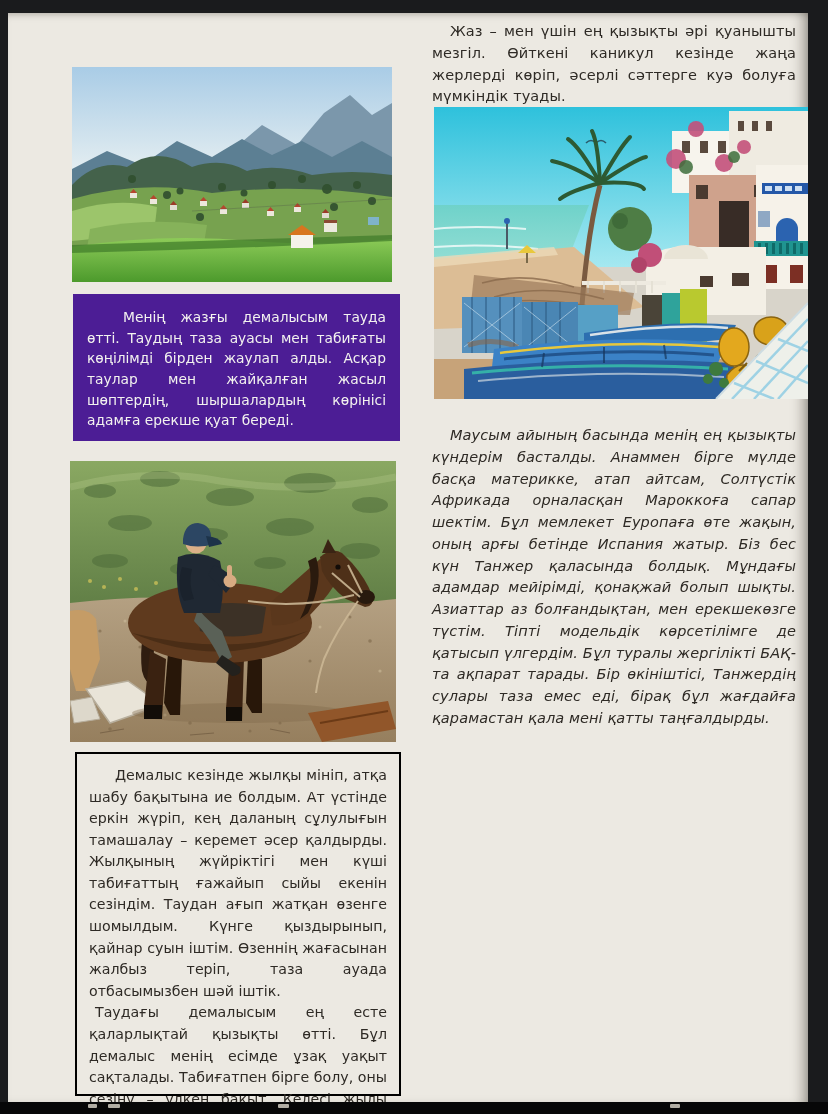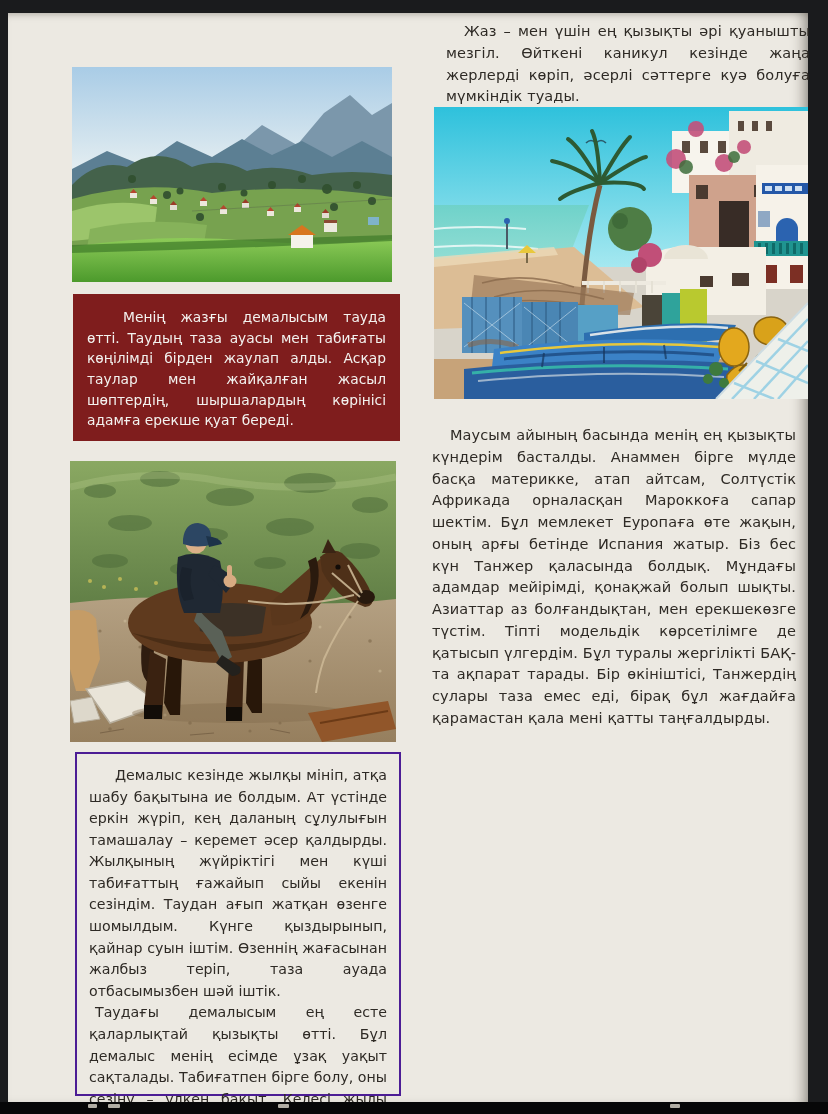--- a/index.html
+++ b/index.html
@@ -18,27 +18,27 @@
   .txt{
     position:absolute;color:#2e2a25;text-align:justify;
     font-size:14.5px;line-height:1.5;letter-spacing:.1px;
   }
   .txt p{margin:0;}
   .ind-lg{text-indent:26px;}
   .ind-md{text-indent:18px;}
   .ind-sm{text-indent:6px;}
   .blackbox{
     position:absolute;left:65px;top:281px;width:327px;height:147px;
-    background:#7f1d1d;color:#f3f2ef;box-sizing:border-box;
+    background:#4c1d95;color:#f3f2ef;box-sizing:border-box;
     padding:13px 14px;text-align:justify;font-size:13.8px;line-height:1.5;
   }
   .blackbox p{margin:0;text-indent:36px;}
   .outlinebox{
     position:absolute;left:67px;top:739px;width:326px;height:344px;
-    border:2px solid #4c1d95;box-sizing:border-box;
+    border:2px solid #000000;box-sizing:border-box;
     padding:11px 12px;color:#2e2a25;text-align:justify;
     font-size:14.2px;line-height:1.52;
   }
   .outlinebox p{margin:0;}
   .bottombar{
     position:absolute;left:0;top:1102px;width:828px;height:12px;background:#070708;
   }
   .frag{position:absolute;top:2px;height:4px;background:#cfcabf;border-radius:1px;opacity:.85;}
 </style>
 </head>
@@ -237,21 +237,21 @@
             <path d="M200 268 L220 272"></path>
         </g>
       </svg>
     </div>
 
     <div class="outlinebox">
       <p class="ind-lg">Демалыс кезінде жылқы мініп, атқа шабу бақытына ие болдым. Ат үстінде еркін жүріп, кең даланың сұлулығын тамашалау – керемет әсер қалдырды. Жылқының жүйріктігі мен күші табиғаттың ғажайып сыйы екенін сезіндім. Таудан ағып жатқан өзенге шомылдым. Күнге қыздырынып, қайнар суын іштім. Өзеннің жағасынан жалбыз теріп, таза ауада отбасымызбен шәй іштік.</p>
       <p class="ind-sm">Таудағы демалысым ең есте қаларлықтай қызықты өтті. Бұл демалыс менің есімде ұзақ уақыт сақталады. Табиғатпен бірге болу, оны сезіну – үлкен бақыт. Келесі жылы тағы да тауға барғым келеді.</p>
     </div>
 
-    <div class="txt" style="left:438px;top:8px;width:364px;">
+    <div class="txt" style="left:424px;top:8px;width:364px;">
       <p class="ind-md">Жаз – мен үшін ең қызықты әрі қуанышты мезгіл. Өйткені каникул кезінде жаңа жерлерді көріп, әсерлі сәттерге куә болуға мүмкіндік туады.</p>
     </div>
 
     <div class="photo" style="left:426px;top:94px;width:374px;height:292px;" role="img" aria-label="moroccan-seaside-town-photo">
       <svg viewBox="0 0 374 292" preserveAspectRatio="none">
         <defs>
           <linearGradient id="sky2" x1="0" y1="0" x2="0" y2="1">
             <stop offset="0" stop-color="#2ec1dc"></stop>
               <stop offset="1" stop-color="#a5e8f0"></stop>
           </linearGradient>
@@ -404,21 +404,21 @@
             <path d="M320 292 L374 234"></path>
             <path d="M344 292 L374 258"></path>
           <path d="M300 276 L340 292"></path>
             <path d="M322 254 L374 276"></path>
             <path d="M344 232 L374 244"></path>
         </g>
         <path d="M282 292 L374 196" stroke="#cddce2" stroke-width="2"></path>
       </svg>
     </div>
 
-    <div class="txt" style="left:424px;top:412px;width:364px;">
+    <div class="txt" style="left:424px;top:412px;width:364px;font-style:italic;">
       <p class="ind-md">Маусым айының басында менің ең қызықты күндерім басталды. Анаммен бірге мүлде басқа материкке, атап айтсам, Солтүстік Африкада орналасқан Мароккоға сапар шектім. Бұл мемлекет Еуропаға өте жақын, оның арғы бетінде Испания жатыр. Біз бес күн Танжер қаласында болдық. Мұндағы адамдар мейірімді, қонақжай болып шықты. Азиаттар аз болғандықтан, мен ерекшекөзге түстім. Тіпті модельдік көрсетілімге де қатысып үлгердім. Бұл туралы жергілікті БАҚ-та ақпарат тарады. Бір өкініштісі, Танжердің сулары таза емес еді, бірақ бұл жағдайға қарамастан қала мені қатты таңғалдырды.</p>
     </div>
 
   </div>
 
   <div class="bottombar">
     <div class="frag" style="left:88px;width:9px;"></div>
     <div class="frag" style="left:108px;width:12px;"></div>
     <div class="frag" style="left:278px;width:11px;"></div>
     <div class="frag" style="left:670px;width:10px;"></div>

